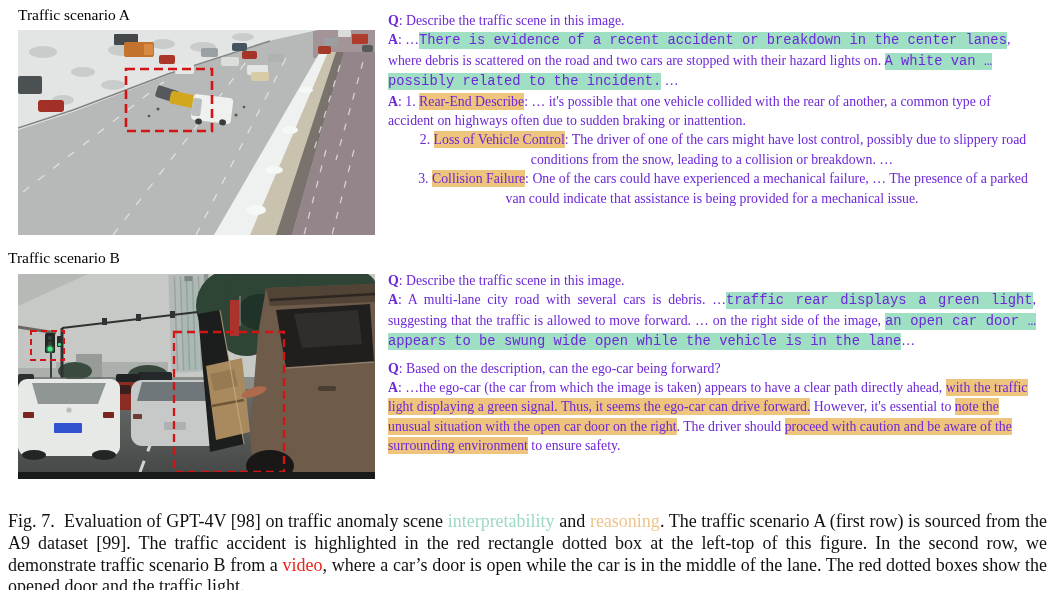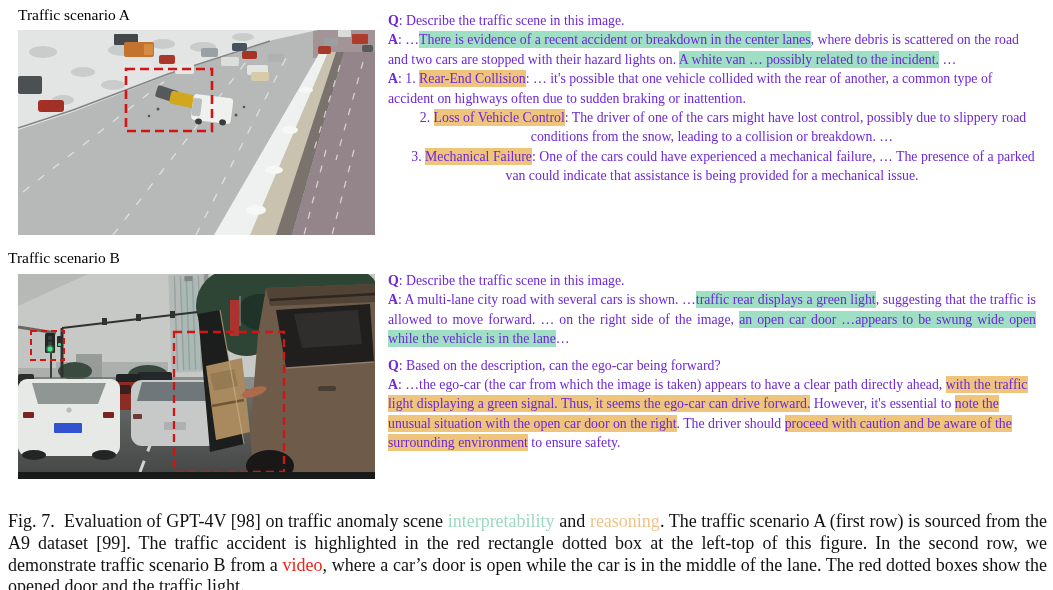--- a/index.html
+++ b/index.html
@@ -11,21 +11,21 @@
   .abs{position:absolute;}
   .scenario-label{font-size:15.5px;color:#000;white-space:nowrap;}
   .photo{position:absolute;width:357px;height:205px;overflow:hidden;}
   .photo svg{display:block;width:100%;height:100%;}
   .qa-col{position:absolute;width:648px;font-size:13.8px;line-height:19.4px;color:#6d28d9;}
   .qa-col p{margin:0;}
   .qa-col p.ind{text-indent:22px;text-align:center;}
   .qa-col p.just{text-align:justify;}
   .qa-col p.gap{margin-top:7px;}
   .b{font-weight:bold;}
-  .h-g{background:var(--highlight-green);padding:1px 0;}
+  .h-g{background:var(--highlight-green);padding:1px 0;font-family:Liberation Mono, monospace;}
   .h-o{background:var(--highlight-orange);padding:1px 0;}
   .h-tg{color:var(--caption-green);}
   .h-to{color:var(--caption-orange);}
   .h-tr{color:var(--caption-red);}
   #caption{position:absolute;left:8px;top:511px;width:1039px;font-size:18px;
     line-height:21.8px;text-align:justify;color:#111;}
   #caption p{margin:0;}
   .bbox{fill:none;stroke:var(--bbox-red);}
 </style>
 </head>
@@ -118,23 +118,23 @@
     </g>
   </g>
 
   <rect class="bbox" x="108" y="39" width="86" height="62" stroke-width="2.6" stroke-dasharray="9,5"></rect>
 </svg>
 </div>
 
 <div class="qa-col" style="left:388px;top:11px;">
     <p><span class="b">Q</span><span>: Describe the traffic scene in this image.</span></p>
     <p><span class="b">A</span><span>: …</span><span class="h-g">There is evidence of a recent accident or breakdown in the center lanes</span><span>, where debris is scattered on the road and two cars are stopped with their hazard lights on. </span><span class="h-g">A white van … possibly related to the incident.</span><span> …</span></p>
-    <p><span class="b">A</span><span>: 1. </span><span class="h-o">Rear-End Collision</span><span>: … it's possible that one vehicle collided with the rear of another, a common type of accident on highways often due to sudden braking or inattention.</span></p>
+    <p><span class="b">A</span><span>: 1. </span><span class="h-o">Rear-End Describe</span><span>: … it's possible that one vehicle collided with the rear of another, a common type of accident on highways often due to sudden braking or inattention.</span></p>
     <p class="ind"><span>2. </span><span class="h-o">Loss of Vehicle Control</span><span>: The driver of one of the cars might have lost control, possibly due to slippery road conditions from the snow, leading to a collision or breakdown. …</span></p>
-    <p class="ind"><span>3. </span><span class="h-o">Mechanical Failure</span><span>: One of the cars could have experienced a mechanical failure, … The presence of a parked van could indicate that assistance is being provided for a mechanical issue.</span></p>
+    <p class="ind"><span>3. </span><span class="h-o">Collision Failure</span><span>: One of the cars could have experienced a mechanical failure, … The presence of a parked van could indicate that assistance is being provided for a mechanical issue.</span></p>
   </div>
 
 <div class="abs scenario-label" style="left:8px;top:249px;">Traffic scenario B</div>
 
 <div class="photo" style="left:18px;top:274px;">
 <svg viewBox="0 0 357 205" preserveAspectRatio="none">
   <rect x="0" y="0" width="357" height="125" fill="#c7c9c6"></rect>
   <polygon points="0,0 70,0 0,32" fill="#b7b9b6"></polygon>
 
   <rect x="0" y="88" width="150" height="24" fill="#a6aba8" opacity="0.85"></rect>
@@ -257,20 +257,20 @@
     </g>
   </g>
 
   <rect class="bbox" x="156" y="58" width="110" height="140" stroke-width="2.3" stroke-dasharray="8,5"></rect>
   <rect x="0" y="198" width="357" height="7" fill="#191b1a"></rect>
 </svg>
 </div>
 
 <div class="qa-col" style="left:388px;top:271px;">
     <p><span class="b">Q</span><span>: Describe the traffic scene in this image.</span></p>
-    <p class="just"><span class="b">A</span><span>: A multi-lane city road with several cars is shown. …</span><span class="h-g">traffic rear displays a green light</span><span>, suggesting that the traffic is allowed to move forward. … on the right side of the image, </span><span class="h-g">an open car door …appears to be swung wide open while the vehicle is in the lane</span><span>…</span></p>
+    <p class="just"><span class="b">A</span><span>: A multi-lane city road with several cars is debris. …</span><span class="h-g">traffic rear displays a green light</span><span>, suggesting that the traffic is allowed to move forward. … on the right side of the image, </span><span class="h-g">an open car door …appears to be swung wide open while the vehicle is in the lane</span><span>…</span></p>
     <p class="gap"><span class="b">Q</span><span>: Based on the description, can the ego-car being forward?</span></p>
     <p><span class="b">A</span><span>: …the ego-car (the car from which the image is taken) appears to have a clear path directly ahead, </span><span class="h-o">with the traffic light displaying a green signal. Thus, it seems the ego-car can drive forward.</span><span> However, it's essential to </span><span class="h-o">note the unusual situation with the open car door on the right</span><span>. The driver should </span><span class="h-o">proceed with caution and be aware of the surrounding environment</span><span> to ensure safety.</span></p>
   </div>
 
 <div id="caption">
     <p class="just"><span>Fig. 7.&nbsp; Evaluation of GPT-4V [98] on traffic anomaly scene </span><span class="h-tg">interpretability</span><span> and </span><span class="h-to">reasoning</span><span>. The traffic scenario A (first row) is sourced from the A9 dataset [99]. The traffic accident is highlighted in the red rectangle dotted box at the left-top of this figure. In the second row, we demonstrate traffic scenario B from a </span><span class="h-tr">video</span><span>, where a car’s door is open while the car is in the middle of the lane. The red dotted boxes show the opened door and the traffic light.</span></p>
   </div>
 
 </body></html>

